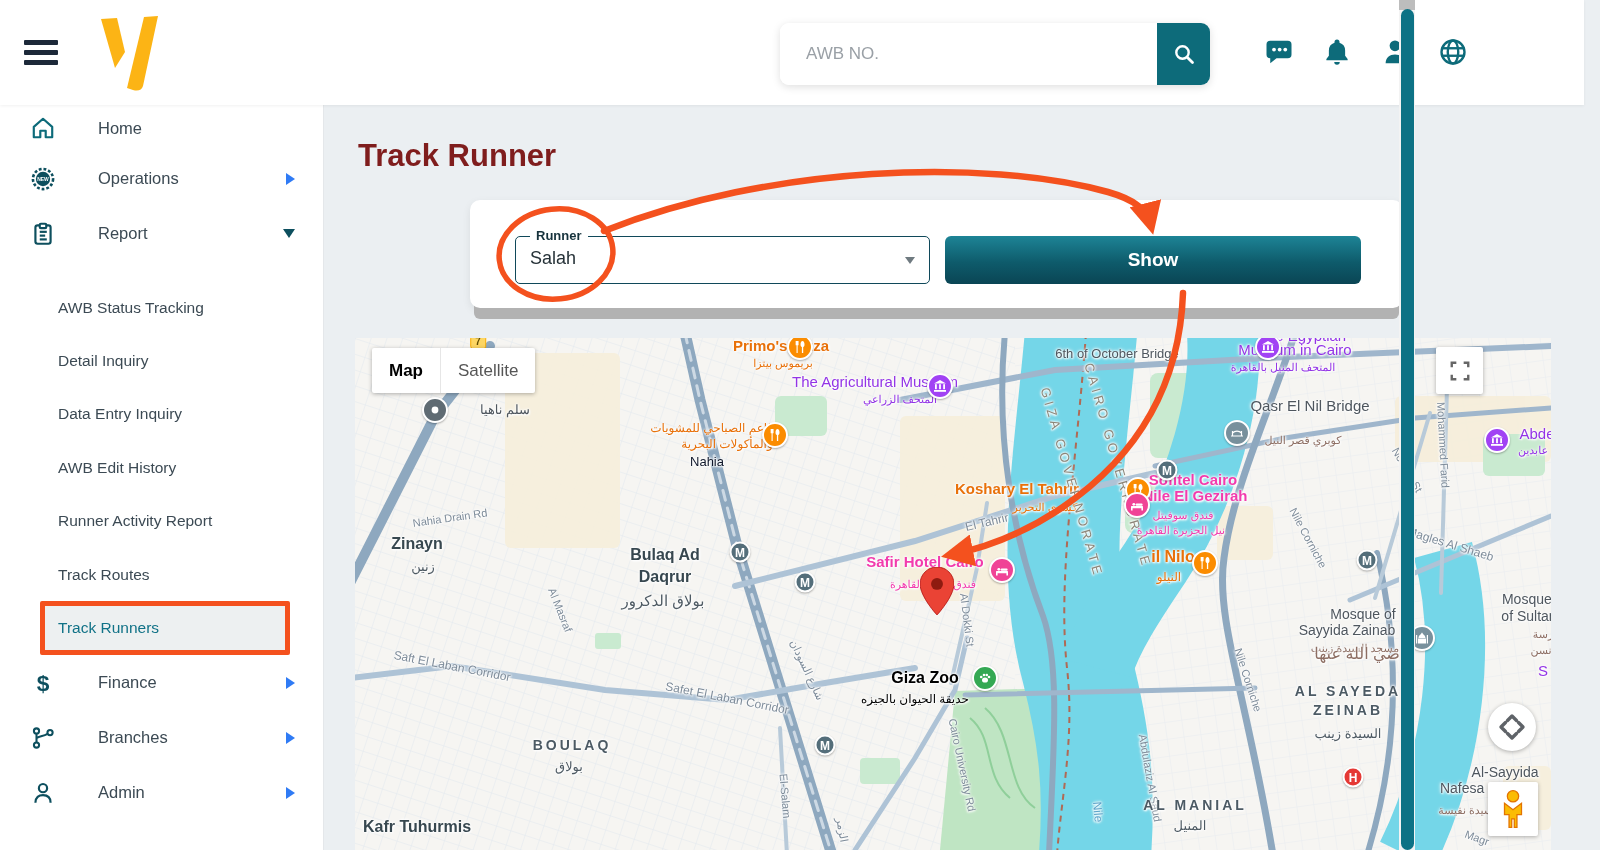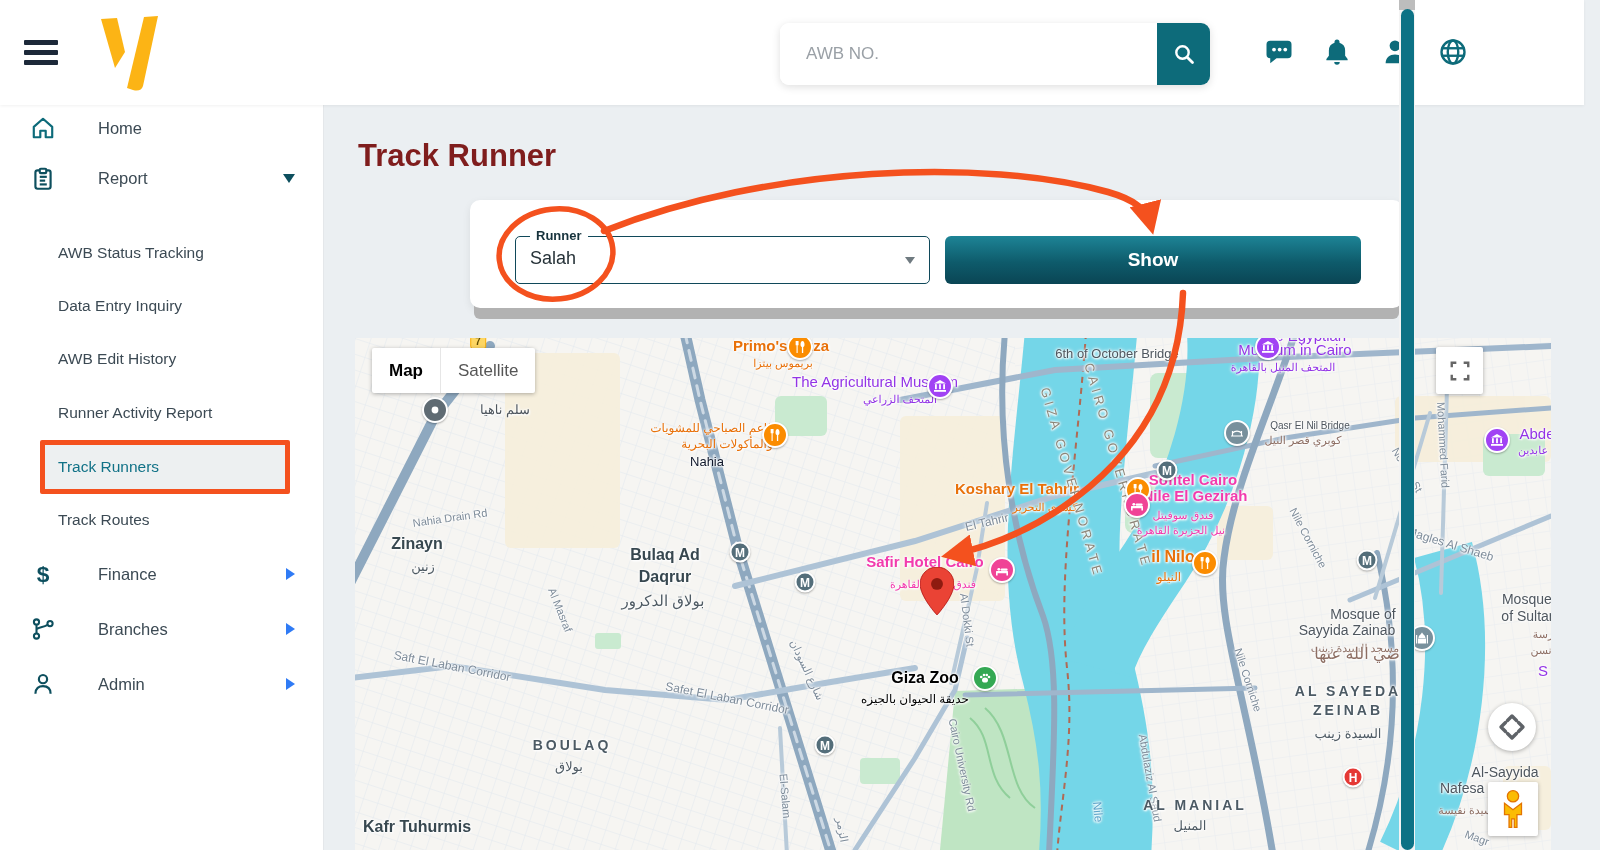--- a/index.html
+++ b/index.html
@@ -154,47 +154,59 @@
 
   <nav class="sidebar">
     <div>
         <div class="s-item first">
           <span class="s-icon"><svg viewBox="0 0 24 24" fill="none" stroke="#0d6b7a" stroke-width="2" stroke-linejoin="round">
               <path d="M3.5 11 L12 3.5 L20.5 11 V20.5 H14.5 V14.5 H9.5 V20.5 H3.5 Z"></path>
             </svg></span>
           <span class="s-label">Home</span>
         </div>
         <div class="s-item">
+          <span class="s-icon"><svg viewBox="0 0 24 24">
+              <circle cx="12" cy="12" r="9.3" fill="none" stroke="#0d4f5e" stroke-width="2.4" stroke-dasharray="2.6 1.8"></circle>
+              <circle cx="12" cy="12" r="6.6" fill="#0d4f5e"></circle>
+              <text x="12" y="13.8" font-size="4.6" fill="#fff" text-anchor="middle" font-weight="bold" font-family="Liberation Sans,sans-serif">NEW</text>
+            </svg></span>
+          <span class="s-label">Operations</span>
+          <span class="chev right"></span>
+        </div>
+        <div class="s-item">
           <span class="s-icon"><svg viewBox="0 0 24 24" fill="none" stroke="#0d4f5e" stroke-width="2">
               <rect x="5" y="4" width="14" height="17" rx="2"></rect>
               <rect x="9" y="2.5" width="6" height="4" rx="1" fill="#fff"></rect>
               <line x1="9" y1="10" x2="15.5" y2="10"></line>
               <line x1="9" y1="13.5" x2="14" y2="13.5"></line>
               <line x1="9" y1="17" x2="15.5" y2="17"></line>
             </svg></span>
           <span class="s-label">Report</span>
           <span class="chev down"></span>
         </div>
         <div class="s-item sub gap">
           <span class="s-label">AWB Status Tracking</span>
         </div>
         <div class="s-item sub">
+          <span class="s-label">Detail Inquiry</span>
+        </div>
+        <div class="s-item sub">
           <span class="s-label">Data Entry Inquiry</span>
         </div>
         <div class="s-item sub">
           <span class="s-label">AWB Edit History</span>
         </div>
         <div class="s-item sub">
           <span class="s-label">Runner Activity Report</span>
         </div>
+        <div class="s-item sub">
+          <span class="s-label">Track Routes</span>
+        </div>
         <div class="s-item sub active">
           <span class="s-label">Track Runners</span>
-        </div>
-        <div class="s-item sub">
-          <span class="s-label">Track Routes</span>
         </div>
         <div class="s-item">
           <span class="s-icon"><svg viewBox="0 0 24 24">
               <text x="12" y="19" font-size="21" font-weight="bold" fill="#0d4f5e" text-anchor="middle" font-family="Liberation Sans,sans-serif">$</text>
             </svg></span>
           <span class="s-label">Finance</span>
           <span class="chev right"></span>
         </div>
         <div class="s-item">
           <span class="s-icon"><svg viewBox="0 0 24 24" fill="none" stroke="#0d4f5e" stroke-width="1.9">
@@ -305,21 +317,21 @@
         <div class="ml ml-cityar" style="left: 308px; top: 263px; font-size: 15px;">بولاق الدكرور</div>
         <div class="ml ml-orange" style="left: 662px; top: 151px; font-size: 15px; font-weight: bold;">Koshary El Tahrir</div>
         <div class="ml ml-orange" style="left: 690px; top: 169px; font-size: 11px;">كشري التحرير</div>
         <div class="ml ml-street" style="left: 632px; top: 185px; font-size: 12px; transform: translate(-50%, -50%) rotate(-13deg);">El Tahrir</div>
         <div class="ml ml-pink" style="left: 570px; top: 224px; font-size: 15px; font-weight: bold;">Safir Hotel Cairo</div>
         <div class="ml ml-pink" style="left: 578px; top: 246px; font-size: 11px;">فندق سفير القاهرة</div>
         <div class="ml ml-street" style="left: 612px; top: 282px; font-size: 11px; transform: translate(-50%, -50%) rotate(83deg);">Al Dokki St</div>
         <div class="ml ml-gov" style="left: 716px; top: 145px; font-size: 13px; transform: translate(-50%, -50%) rotate(74deg);">GIZA GOVERNORATE</div>
         <div class="ml ml-gov" style="left: 762px; top: 128px; font-size: 13px; transform: translate(-50%, -50%) rotate(74deg);">CAIRO GOVERNORATE</div>
         <div class="ml ml-towndark" style="left: 762px; top: 16px; font-size: 13px;">6th of October Bridge</div>
-        <div class="ml ml-towndark" style="left: 955px; top: 88px; font-size: 10px;">Qasr El Nil Bridge</div>
+        <div class="ml ml-towndark" style="left: 955px; top: 68px; font-size: 15px;">Qasr El Nil Bridge</div>
         <div class="ml ml-brown" style="left: 948px; top: 102px; font-size: 11px;">كوبري قصر النيل</div>
         <div class="ml ml-purple" style="left: 947px; top: -2px; font-size: 15px;">The Egyptian</div>
         <div class="ml ml-purple" style="left: 940px; top: 12px; font-size: 15px;">Museum in Cairo</div>
         <div class="ml ml-purple" style="left: 928px; top: 29px; font-size: 11px;">المتحف المنيل بالقاهرة</div>
         <div class="ml ml-pink" style="left: 838px; top: 142px; font-size: 15px; font-weight: bold;">Sofitel Cairo</div>
         <div class="ml ml-pink" style="left: 840px; top: 158px; font-size: 15px; font-weight: bold;">Nile El Gezirah</div>
         <div class="ml ml-pink" style="left: 828px; top: 177px; font-size: 11px;">فندق سوفيتل</div>
         <div class="ml ml-pink" style="left: 826px; top: 192px; font-size: 11px;">نيل الجزيرة القاهرة</div>
         <div class="ml ml-orange" style="left: 818px; top: 219px; font-size: 16px; font-weight: bold;">il Nilo</div>
         <div class="ml ml-orange" style="left: 814px; top: 240px; font-size: 12px;">النيلو</div>

